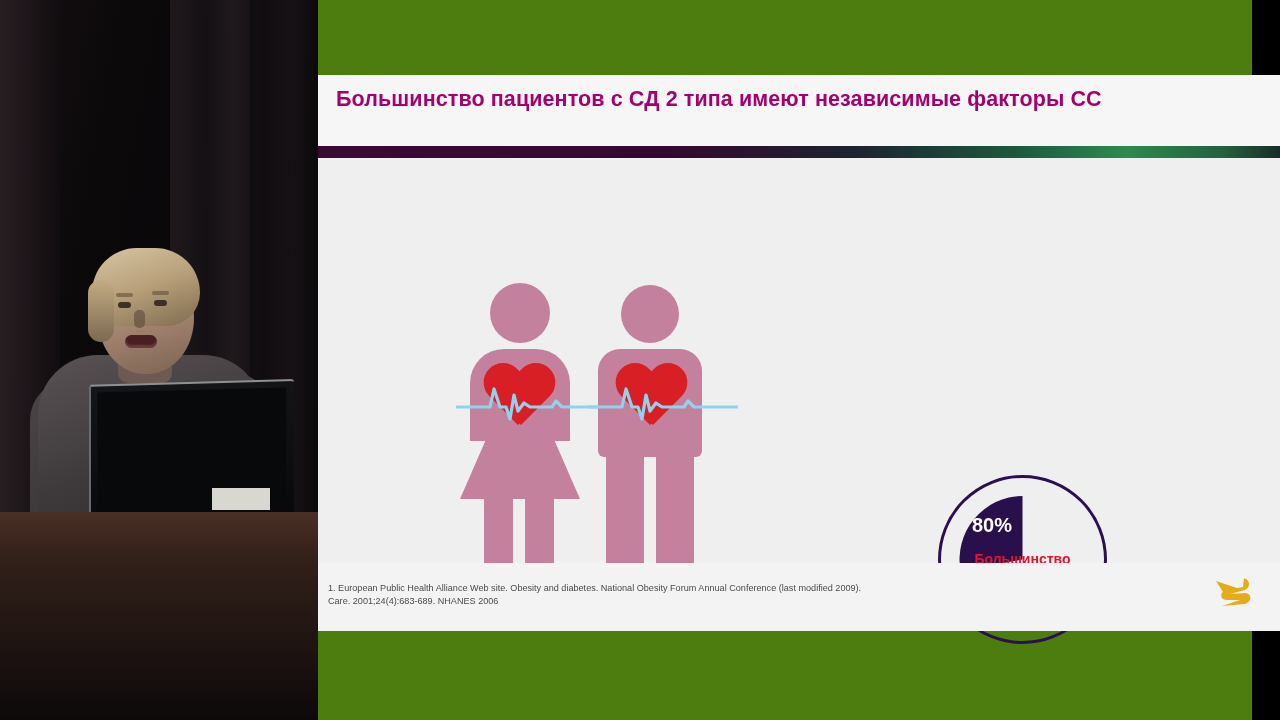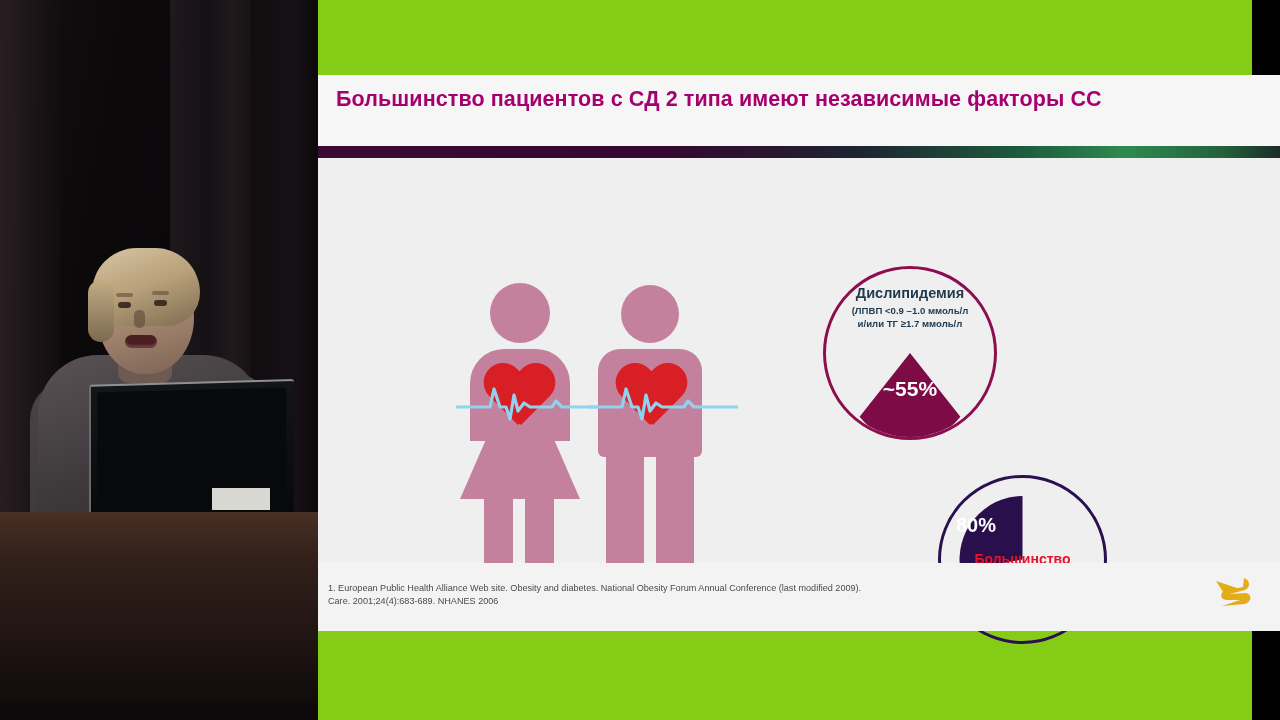--- a/index.html
+++ b/index.html
@@ -1,17 +1,17 @@
 <!DOCTYPE html>
 <html><head>
 <meta charset="utf-8">
 <style>
   html,body{margin:0;padding:0;background:#000;}
   body{width:1280px;height:720px;overflow:hidden;font-family:"Liberation Sans",sans-serif;}
-  .stage{position:relative;width:1252px;height:720px;background:#84cc16;}
+  .stage{position:relative;width:1252px;height:720px;background:#4d7c0f;}
 
   
   .speaker{position:absolute;left:0;top:0;width:318px;height:720px;overflow:hidden;
            background:#0a0708;}
   .room-dark{position:absolute;inset:0;
       background:
         linear-gradient(100deg,#151013 0%,#0c090b 28%,#090709 55%,#060506 100%);}
   .curtain{position:absolute;left:170px;top:0;width:90px;height:560px;
       background:linear-gradient(90deg,#231c20,#171216 40%,#241d21 70%,#140f13);
       opacity:.85;}
@@ -165,38 +165,27 @@
           <div class="f-body" style="left:0px;top:66px;width:104px;height:108px;border-radius:22px 22px 6px 6px;"></div>
           <div class="f-body" style="left:8px;top:170px;width:38px;height:128px;border-radius:0 0 9px 9px;"></div>
           <div class="f-body" style="left:58px;top:170px;width:38px;height:128px;border-radius:0 0 9px 9px;"></div>
           <div class="heart" style="left:16px;top:82px;"></div>
           <svg class="ecg" style="left:-10px;top:94px;" width="150" height="50" viewBox="0 0 150 50">
             <polyline points="0,30 28,30 34,30 38,12 44,30 50,30 54,42 58,18 62,34 68,26 74,30 96,30 100,24 106,30 150,30" fill="none" stroke="#8fd4ef" stroke-width="3.2" stroke-linejoin="round"></polyline>
           </svg>
         </div>
       </div>
 
-      <div class="circ c-dys">
-        <svg class="wedge" viewBox="0 0 100 100">
-          <path d="M50 50 L20 88 A38 38 0 0 0 80 88 Z" fill="#7c0b46"></path>
-        </svg>
-        <div class="lbl" style="left:0;top:16px;width:100%;color:#1f3a4d;font-weight:bold;font-size:14.5px;">Дислипидемия</div>
-        <div class="lbl" style="left:-8px;top:36px;width:184px;color:#1f3a4d;font-size:9.6px;line-height:12.5px;font-weight:bold;">
-          <div>(ЛПВП &lt;0.9 –1.0 ммоль/л</div>
-          <div>и/или ТГ ≥1.7 ммоль/л</div>
-        </div>
-        <div class="pct" style="left:0;top:108px;width:100%;text-align:center;font-size:21px;">~55%</div>
-      </div>
 
 
       <div class="circ c-ht">
         <svg class="wedge" viewBox="0 0 100 100">
           <path d="M50 50 L50 11 A39 39 0 0 0 12 57 Z" fill="#2a0f4d"></path>
         </svg>
-        <div class="pct" style="left:0;top:36px;width:70px;text-align:center;font-size:20px;">80%</div>
+        <div class="pct" style="left:16px;top:36px;width:70px;text-align:center;font-size:20px;">80%</div>
         <div class="lbl" style="left:0;top:72px;width:100%;color:#e3142b;font-weight:bold;font-size:14px;line-height:19px;">
           <div>Большинство</div>
           <div>гипертензия</div>
         </div>
         <div class="lbl" style="left:0;top:114px;width:100%;color:#e3142b;font-size:10px;font-weight:bold;">(≥ 140/90 мм рт.ст.)</div>
       </div>
 
     </div>
 
     <div class="foot">

